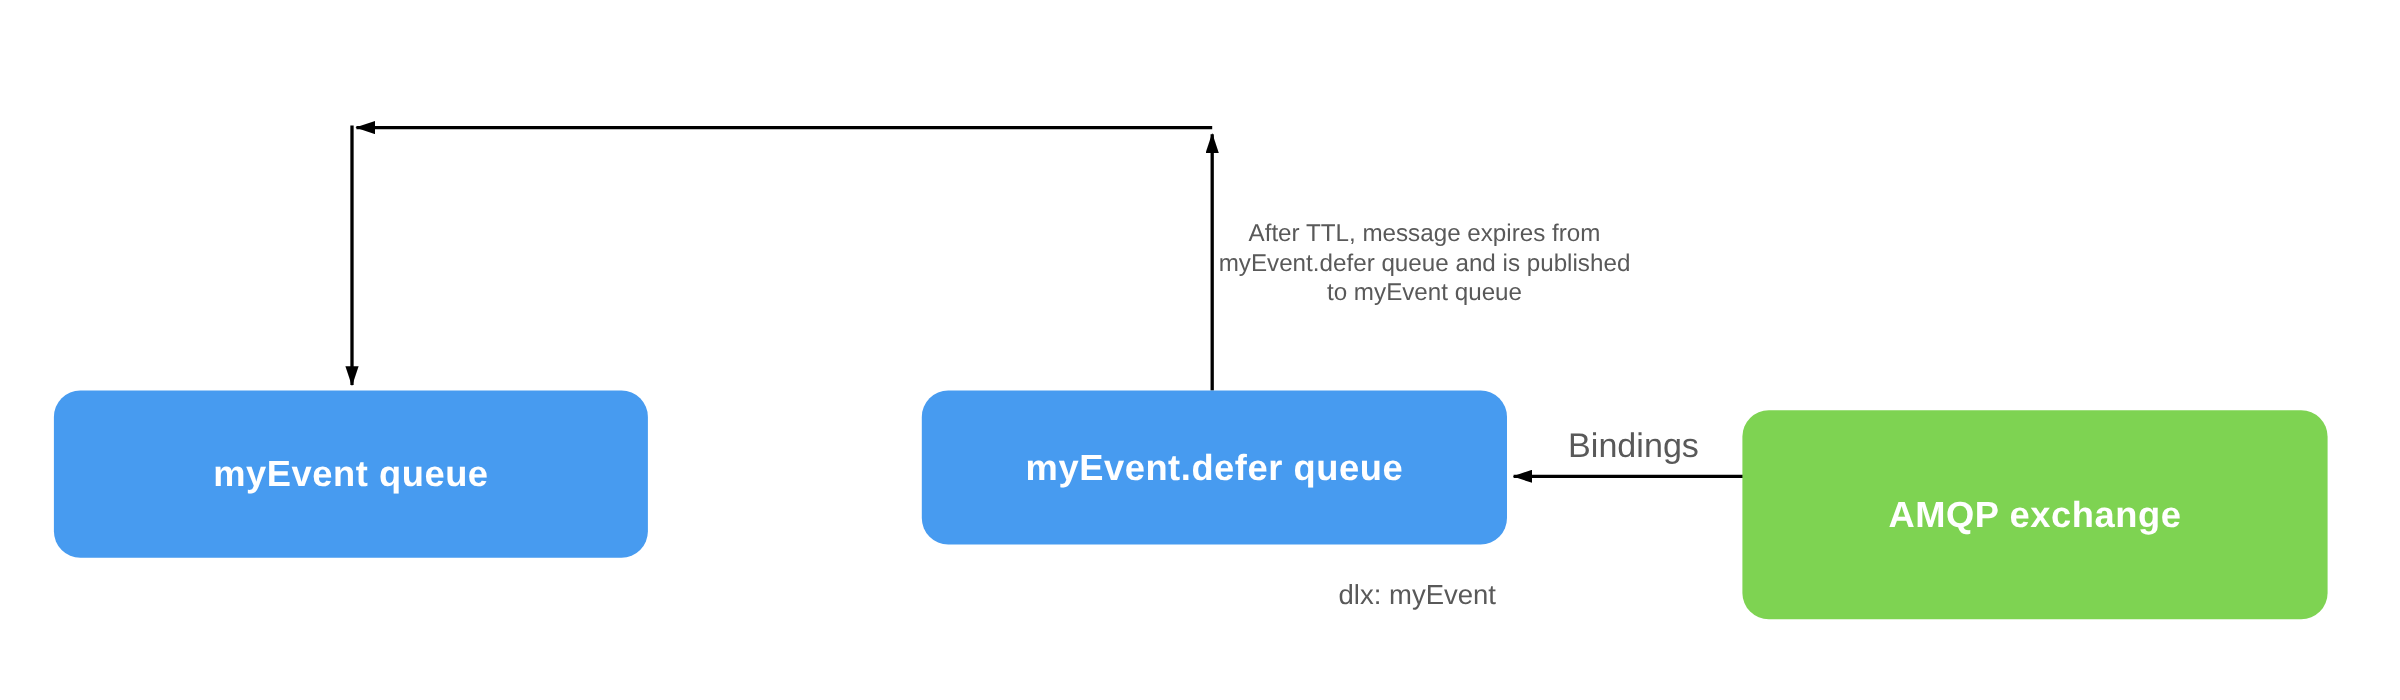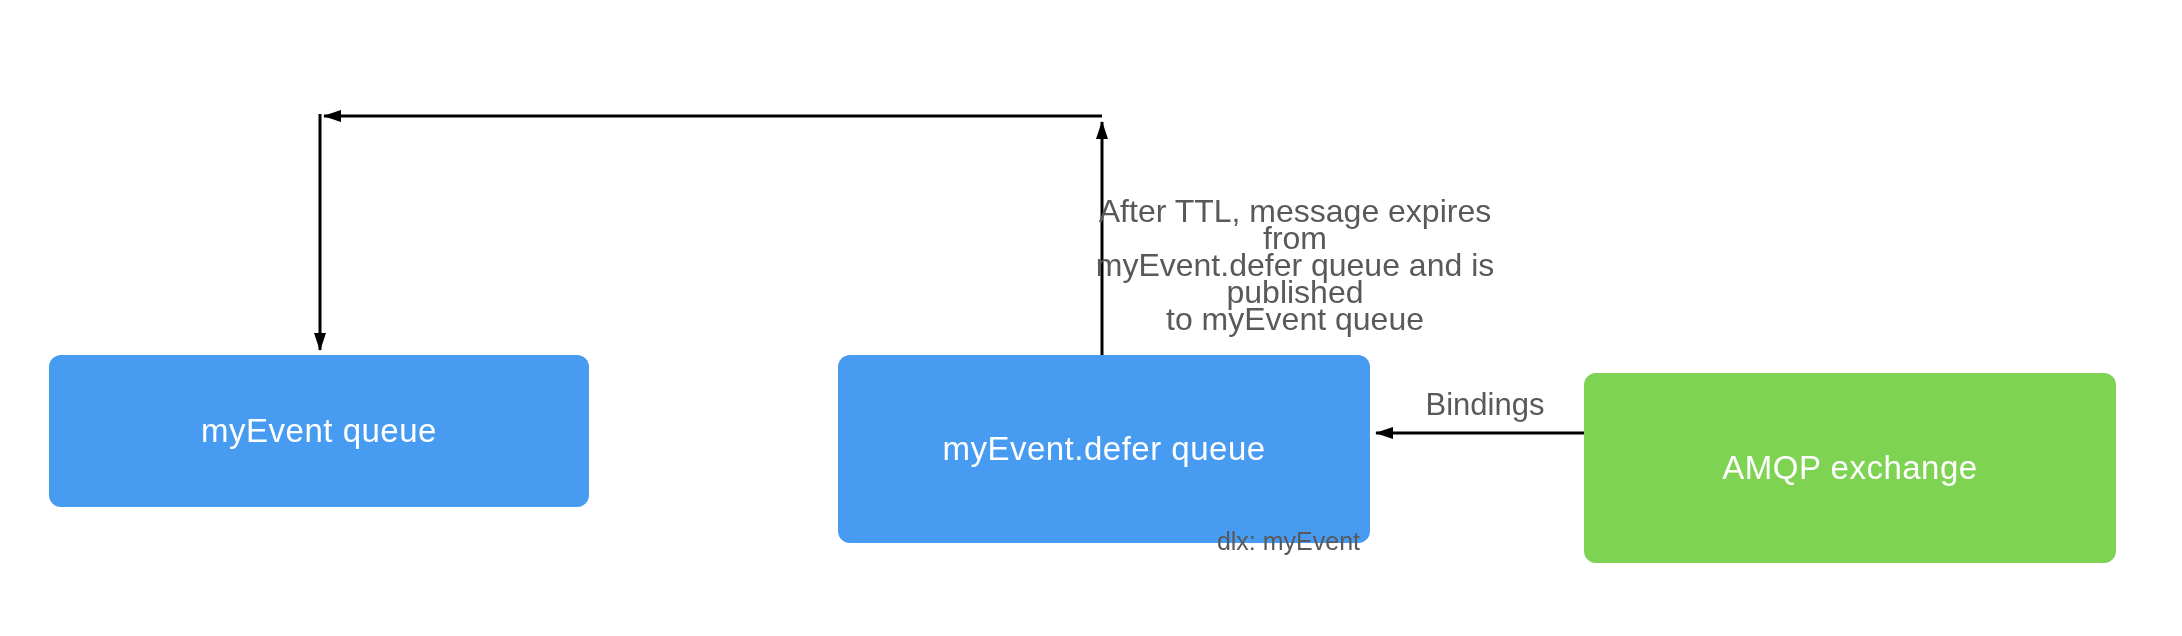--- a/index.html
+++ b/index.html
@@ -18,53 +18,53 @@
   .arrow-layer {
     position: absolute;
     left: 0;
     top: 0;
     width: 2182px;
     height: 636px;
     pointer-events: none;
   }
   .node {
     position: absolute;
-    border-radius: 12px;
+    border-radius: 24px;
     display: flex;
     align-items: center;
     justify-content: center;
     color: #ffffff;
     font-size: 33px;
-    font-weight: 400;
+    font-weight: 700;
     letter-spacing: 0.5px;
     white-space: nowrap;
   }
   .node-myevent-queue {
     left: 49px;
     top: 355px;
     width: 540px;
     height: 152px;
   }
   .node-myevent-defer-queue {
     left: 838px;
     top: 355px;
     width: 532px;
-    height: 188px;
+    height: 140px;
   }
   .node-amqp-exchange {
     left: 1584px;
     top: 356px;
     width: 532px;
     height: 190px;
     margin-top: 17px;
   }
   .annotation {
     position: absolute;
     color: #595959;
-    font-size: 32px;
+    font-size: 22px;
     line-height: 27px;
   }
   .ttl-annotation {
     left: 1085px;
     top: 198px;
     width: 420px;
     text-align: center;
     white-space: pre-line;
   }
   .bindings-label {

